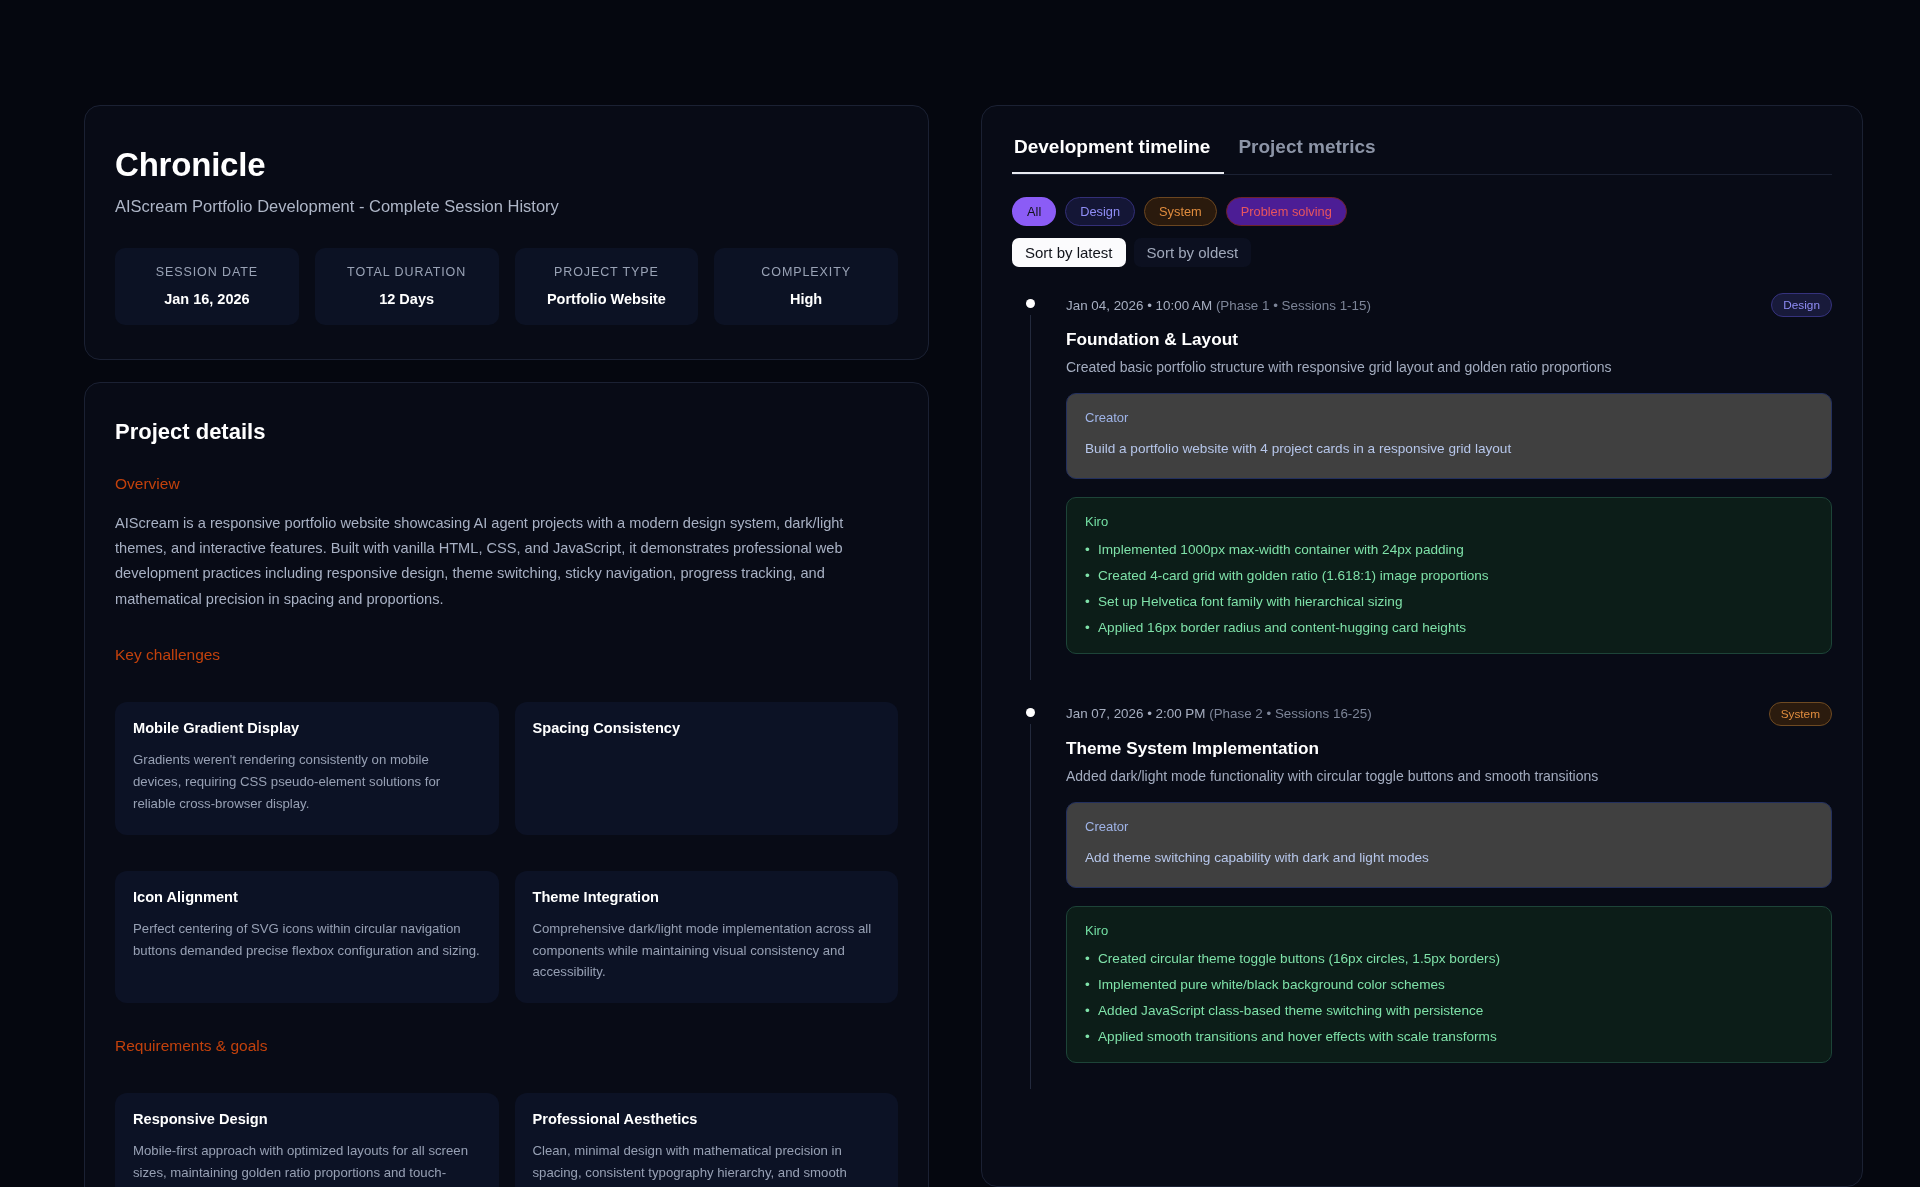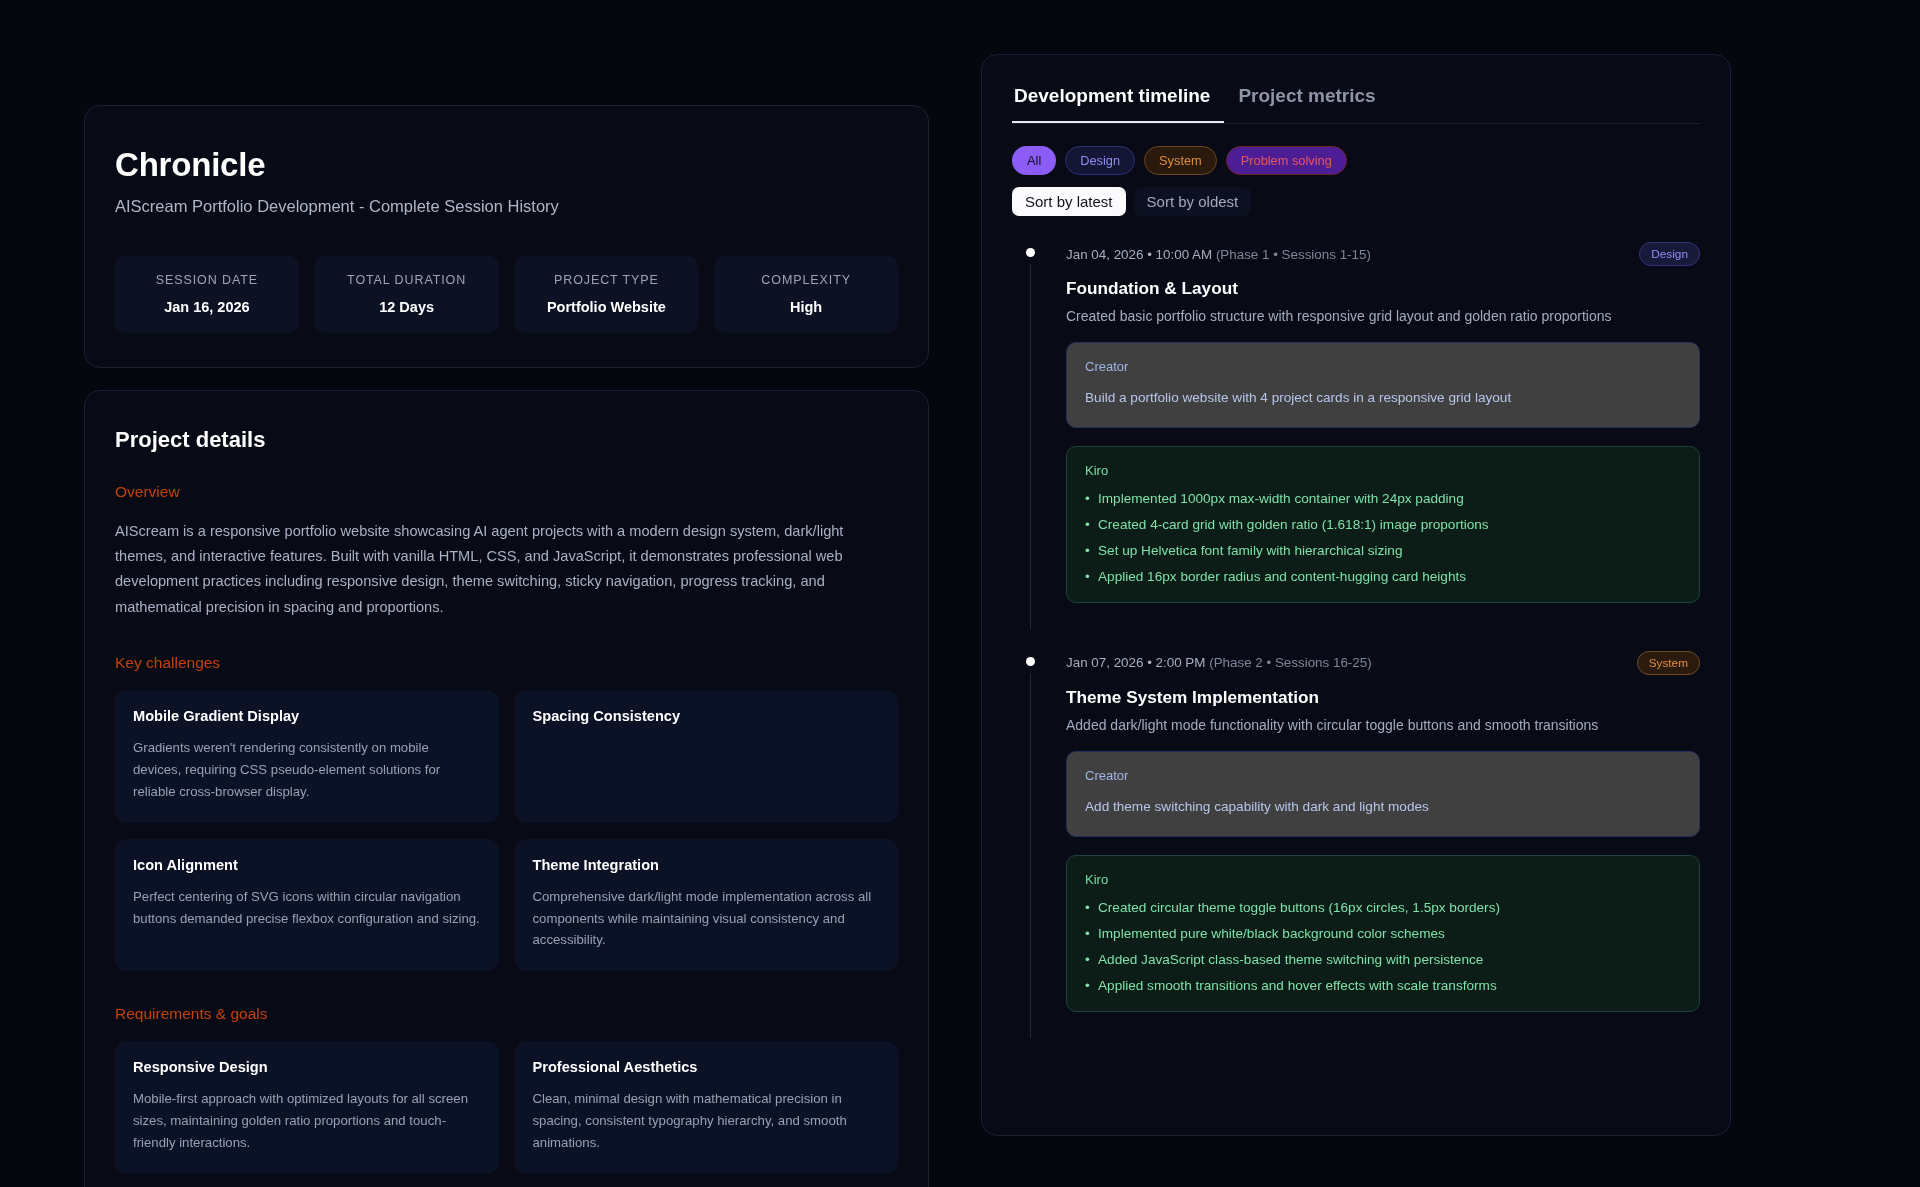--- a/index.html
+++ b/index.html
@@ -37,21 +37,21 @@
     font-weight: bold;
     color: #ffffff;
     letter-spacing: -0.2px;
   }
   .hero-sub {
     margin-top: 13px;
     font-size: 16.5px;
     color: #aeb6c7;
   }
   .stats {
-    margin-top: 40px;
+    margin-top: 32px;
     display: grid;
     grid-template-columns: repeat(4, 1fr);
     gap: 16px;
   }
   .stat {
     background: #0c1224;
     border-radius: 10px;
     padding: 17px 8px 18px 8px;
     text-align: center;
   }
@@ -88,38 +88,39 @@
   .tile-grid {
     margin-top: 18px;
     display: grid;
     grid-template-columns: 1fr 1fr;
     gap: 16px;
   }
   .tile {
     background: #0c1225;
     border-radius: 12px;
     padding: 18px 18px 20px 18px;
+    margin-top: 20px;
   }
   .tile-title {
     font-size: 14.6px;
     font-weight: bold;
     color: #ffffff;
   }
   .tile-desc {
     margin-top: 13px;
     font-size: 13.2px;
     line-height: 1.66;
     color: #97a0b4;
   }
 
   
   .right-col {
-    width: 750px;
+    width: 882px;
     margin-left: 28px;
-    padding-top: 54px;
+    padding-top: 105px;
   }
   .timeline-card {
     background: #080b16;
     border: 1px solid #1b2133;
     border-radius: 16px;
     padding: 30px 30px 0 30px;
     height: 1082px;
     overflow: hidden;
   }
   .tabs {

